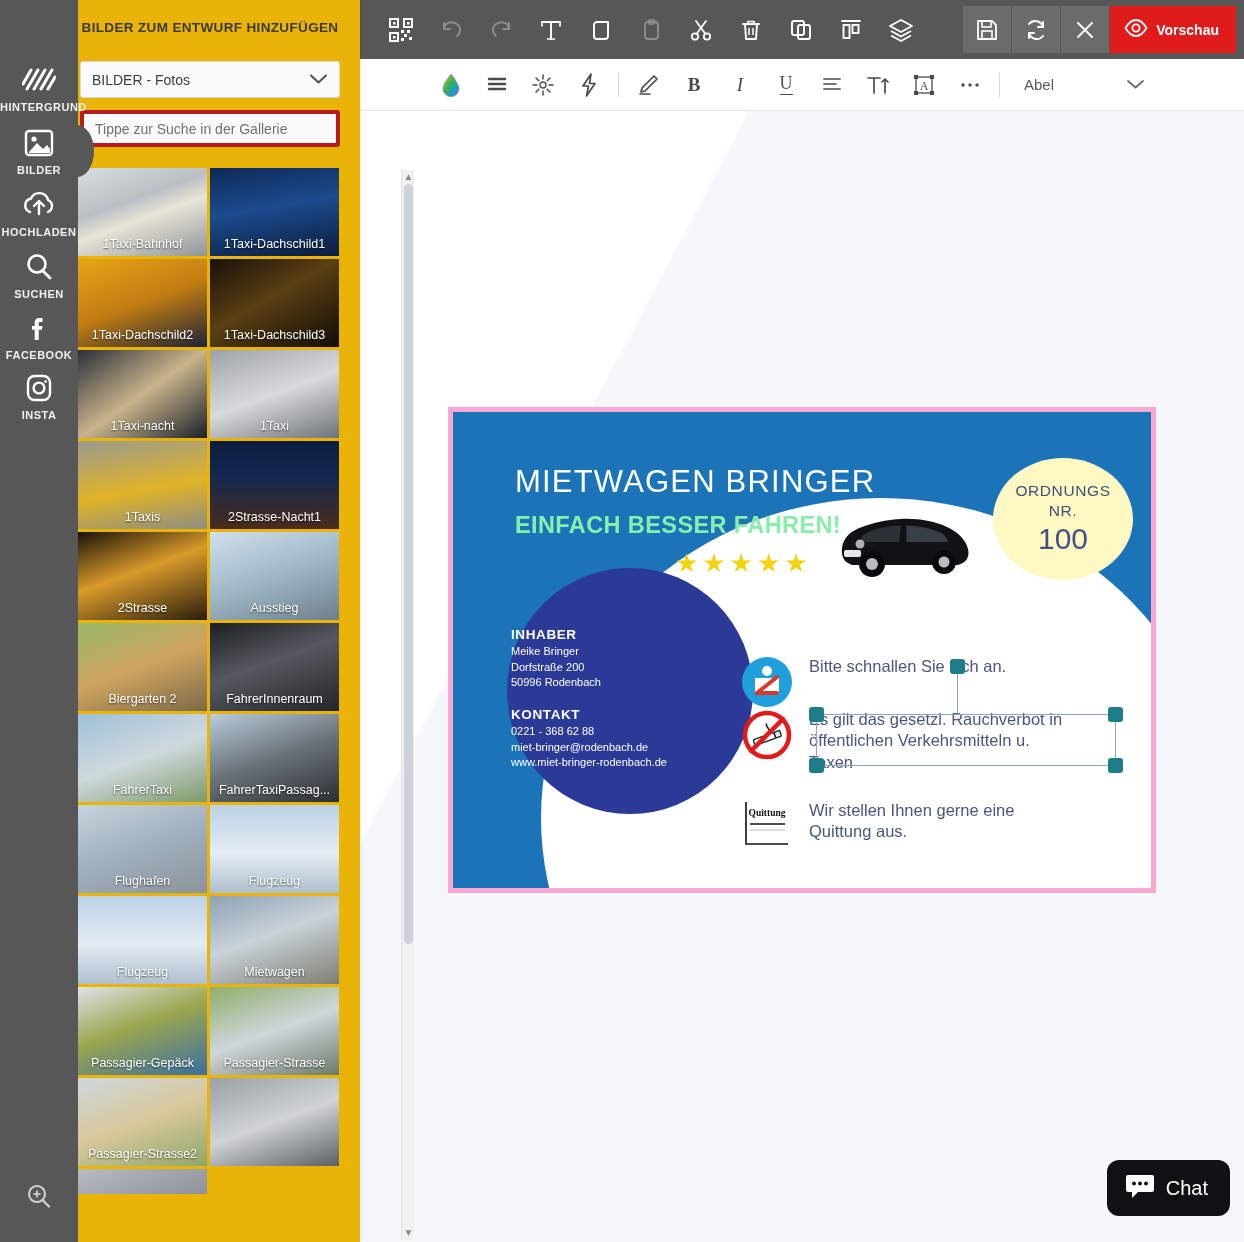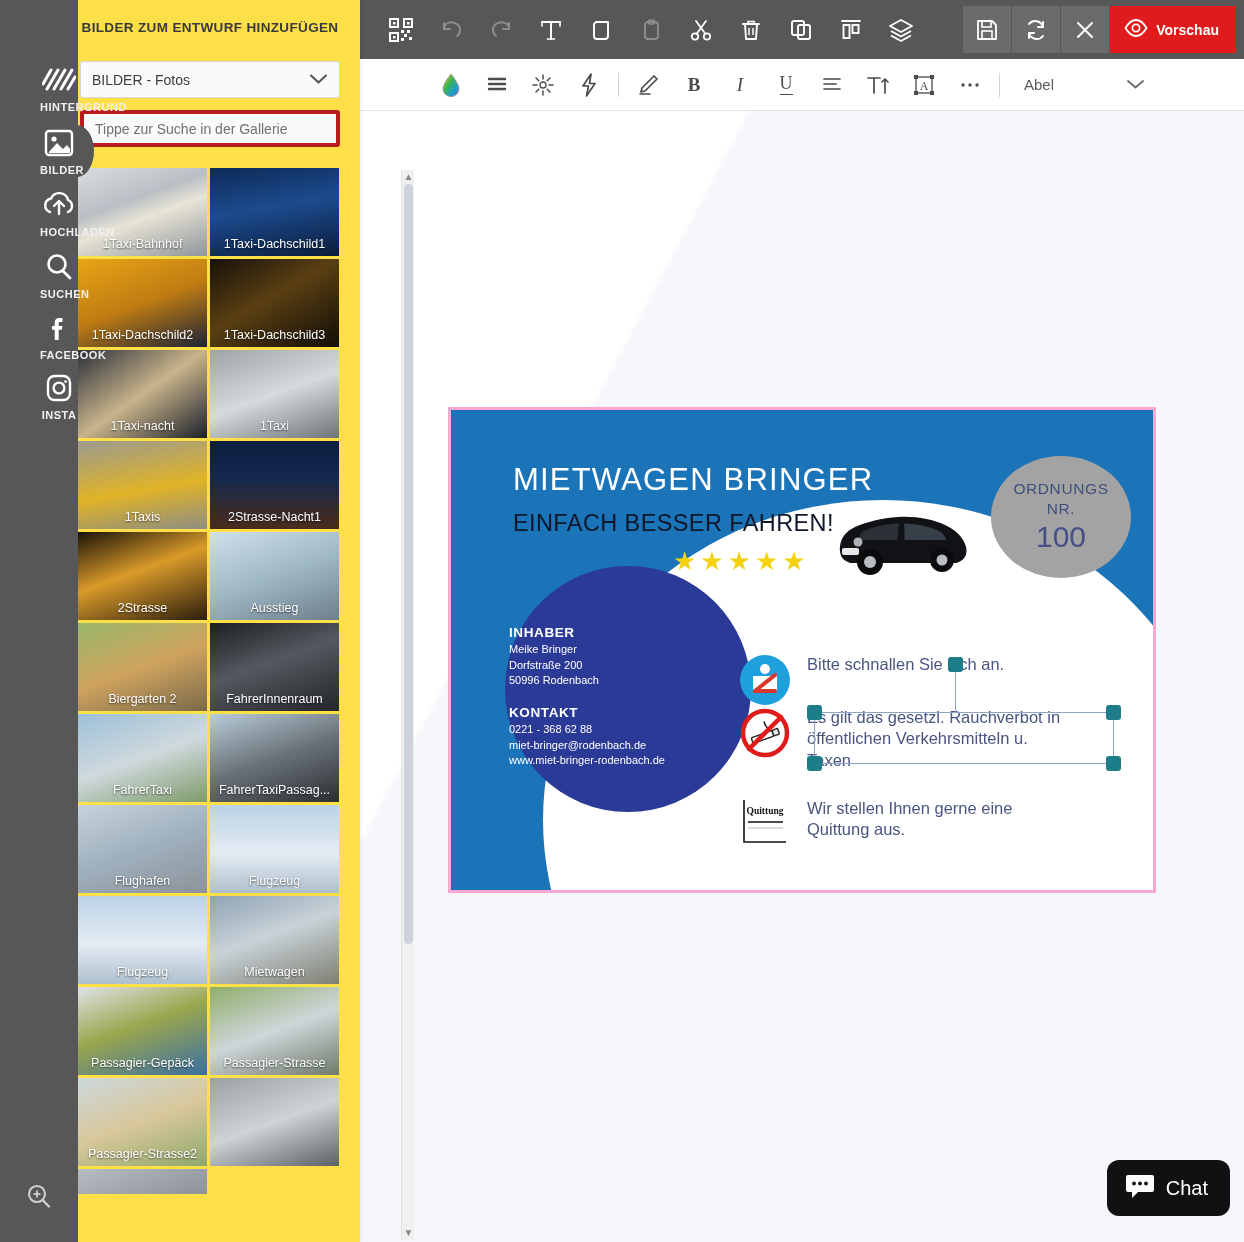--- a/index.html
+++ b/index.html
@@ -13,21 +13,21 @@
 
   
   .rail {
     position: absolute; left: 0; top: 0;
     width: 78px; height: 1242px;
     background: #575757;
     z-index: 20;
   }
   .rail-item {
     position: absolute; left: 0; width: 78px;
-    text-align: center; color: #ffffff; cursor: pointer; padding-left: 40px;
+    text-align: center; color: #ffffff; cursor: pointer;
   }
   .rail-icon { display: block; height: 42px; line-height: 42px; }
   .rail-icon svg { vertical-align: middle; }
   .rail-label {
     display: block; font-size: 11px; font-weight: bold;
     letter-spacing: .5px; white-space: nowrap;
     color: #f0f0f0; margin-top: 1px;
   }
   .rail-item.active .rail-icon svg { filter: none; }
   .rail-item.active::after {
@@ -37,21 +37,21 @@
   }
   .rail-zoom {
     position: absolute; left: 0; top: 1182px; width: 78px;
     text-align: center; color: #cfcfcf; cursor: pointer;
   }
 
   
   .panel {
     position: absolute; left: 60px; top: 0;
     width: 300px; height: 1242px;
-    background: #fde047;
+    background: #eab308;
     z-index: 10;
     box-shadow: 1px 0 3px rgba(0,0,0,.08);
   }
   .panel-title {
     margin: 20px 0 0 18px; width: 264px;
     font-size: 13.5px; font-weight: bold; color: #3a3a3a;
     letter-spacing: .35px; text-align: center;
   }
   .panel-select {
     position: absolute; left: 20px; top: 61px;
@@ -163,55 +163,55 @@
   .ws-shade {
     position: absolute; inset: 0;
     background: linear-gradient(118deg, #ffffff 0%, #ffffff 26%, #f5f7fa 26.4%, #f5f7fa 100%);
   }
 
   
   .card {
     position: absolute; left: 88px; top: 296px;
     width: 708px; height: 486px;
     background: #1b73b8; overflow: hidden;
-    border: 3px solid #f9a8d4;
+    border: 5px solid #f9a8d4;
   }
   .card-white-arc {
     position: absolute; right: -70px; bottom: -250px;
     width: 680px; height: 640px;
     background: #ffffff; border-radius: 50%;
   }
   .card-navy-circle {
     position: absolute; left: 54px; top: 156px;
     width: 246px; height: 246px;
     background: #2b3a96; border-radius: 50%;
   }
   .card-title {
     position: absolute; left: 62px; top: 52px;
     font-size: 31px; letter-spacing: 1.2px;
     color: #ffffff; font-weight: normal;
     font-family: "Liberation Sans", sans-serif;
   }
   .card-sub {
     position: absolute; left: 62px; top: 100px;
     font-size: 23.5px; letter-spacing: .4px;
-    color: #0f172a; font-weight: normal;
+    color: #86efac; font-weight: bold;
   }
   .stars {
     position: absolute; left: 222px; top: 136px;
     font-size: 26px; color: #f5d211; letter-spacing: 4px;
   }
   .van {
     position: absolute; left: 385px; top: 90px;
     width: 138px; height: 82px;
   }
   .badge {
     position: absolute; left: 540px; top: 46px;
     width: 140px; height: 122px;
-    background: #a3a3a3; border-radius: 50%;
+    background: #fef9c3; border-radius: 50%;
     display: flex; flex-direction: column;
     align-items: center; justify-content: center;
     color: #3f4f7c;
   }
   .badge-l1 { font-size: 15.5px; letter-spacing: .6px; }
   .badge-l2 { font-size: 15.5px; letter-spacing: .6px; margin-top: 2px;}
   .badge-l3 { font-size: 30px; margin-top: 2px; color: #464f86; }
 
   .inhaber-block {
     position: absolute; left: 58px; top: 213px;

